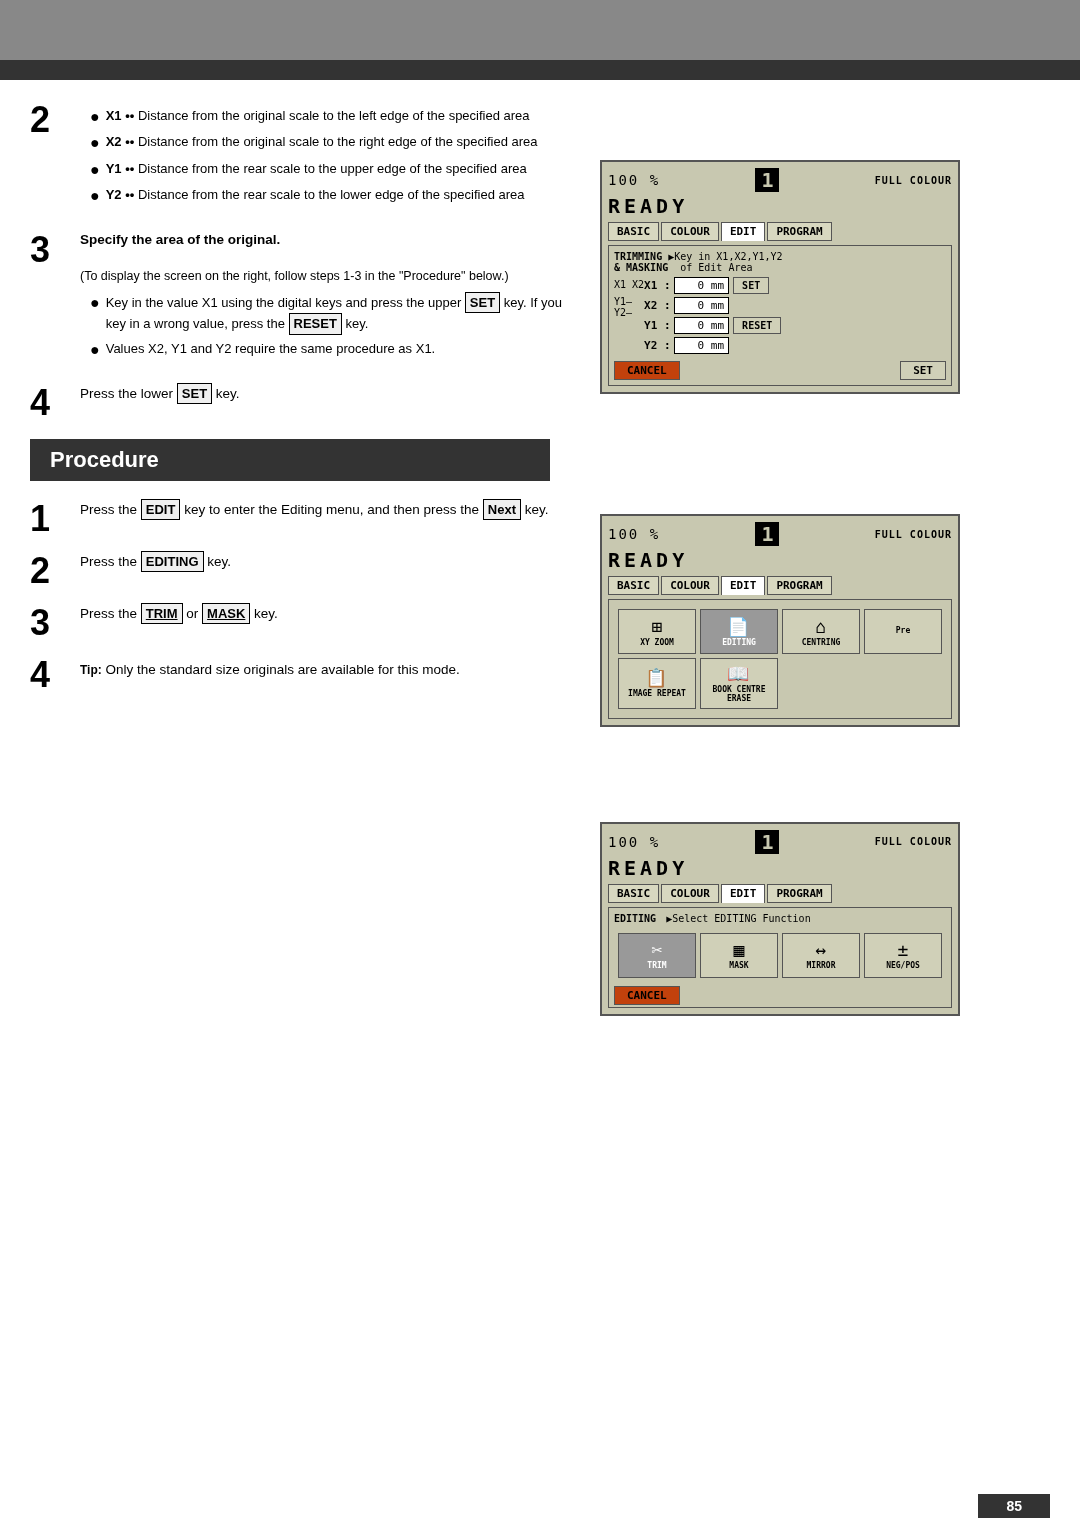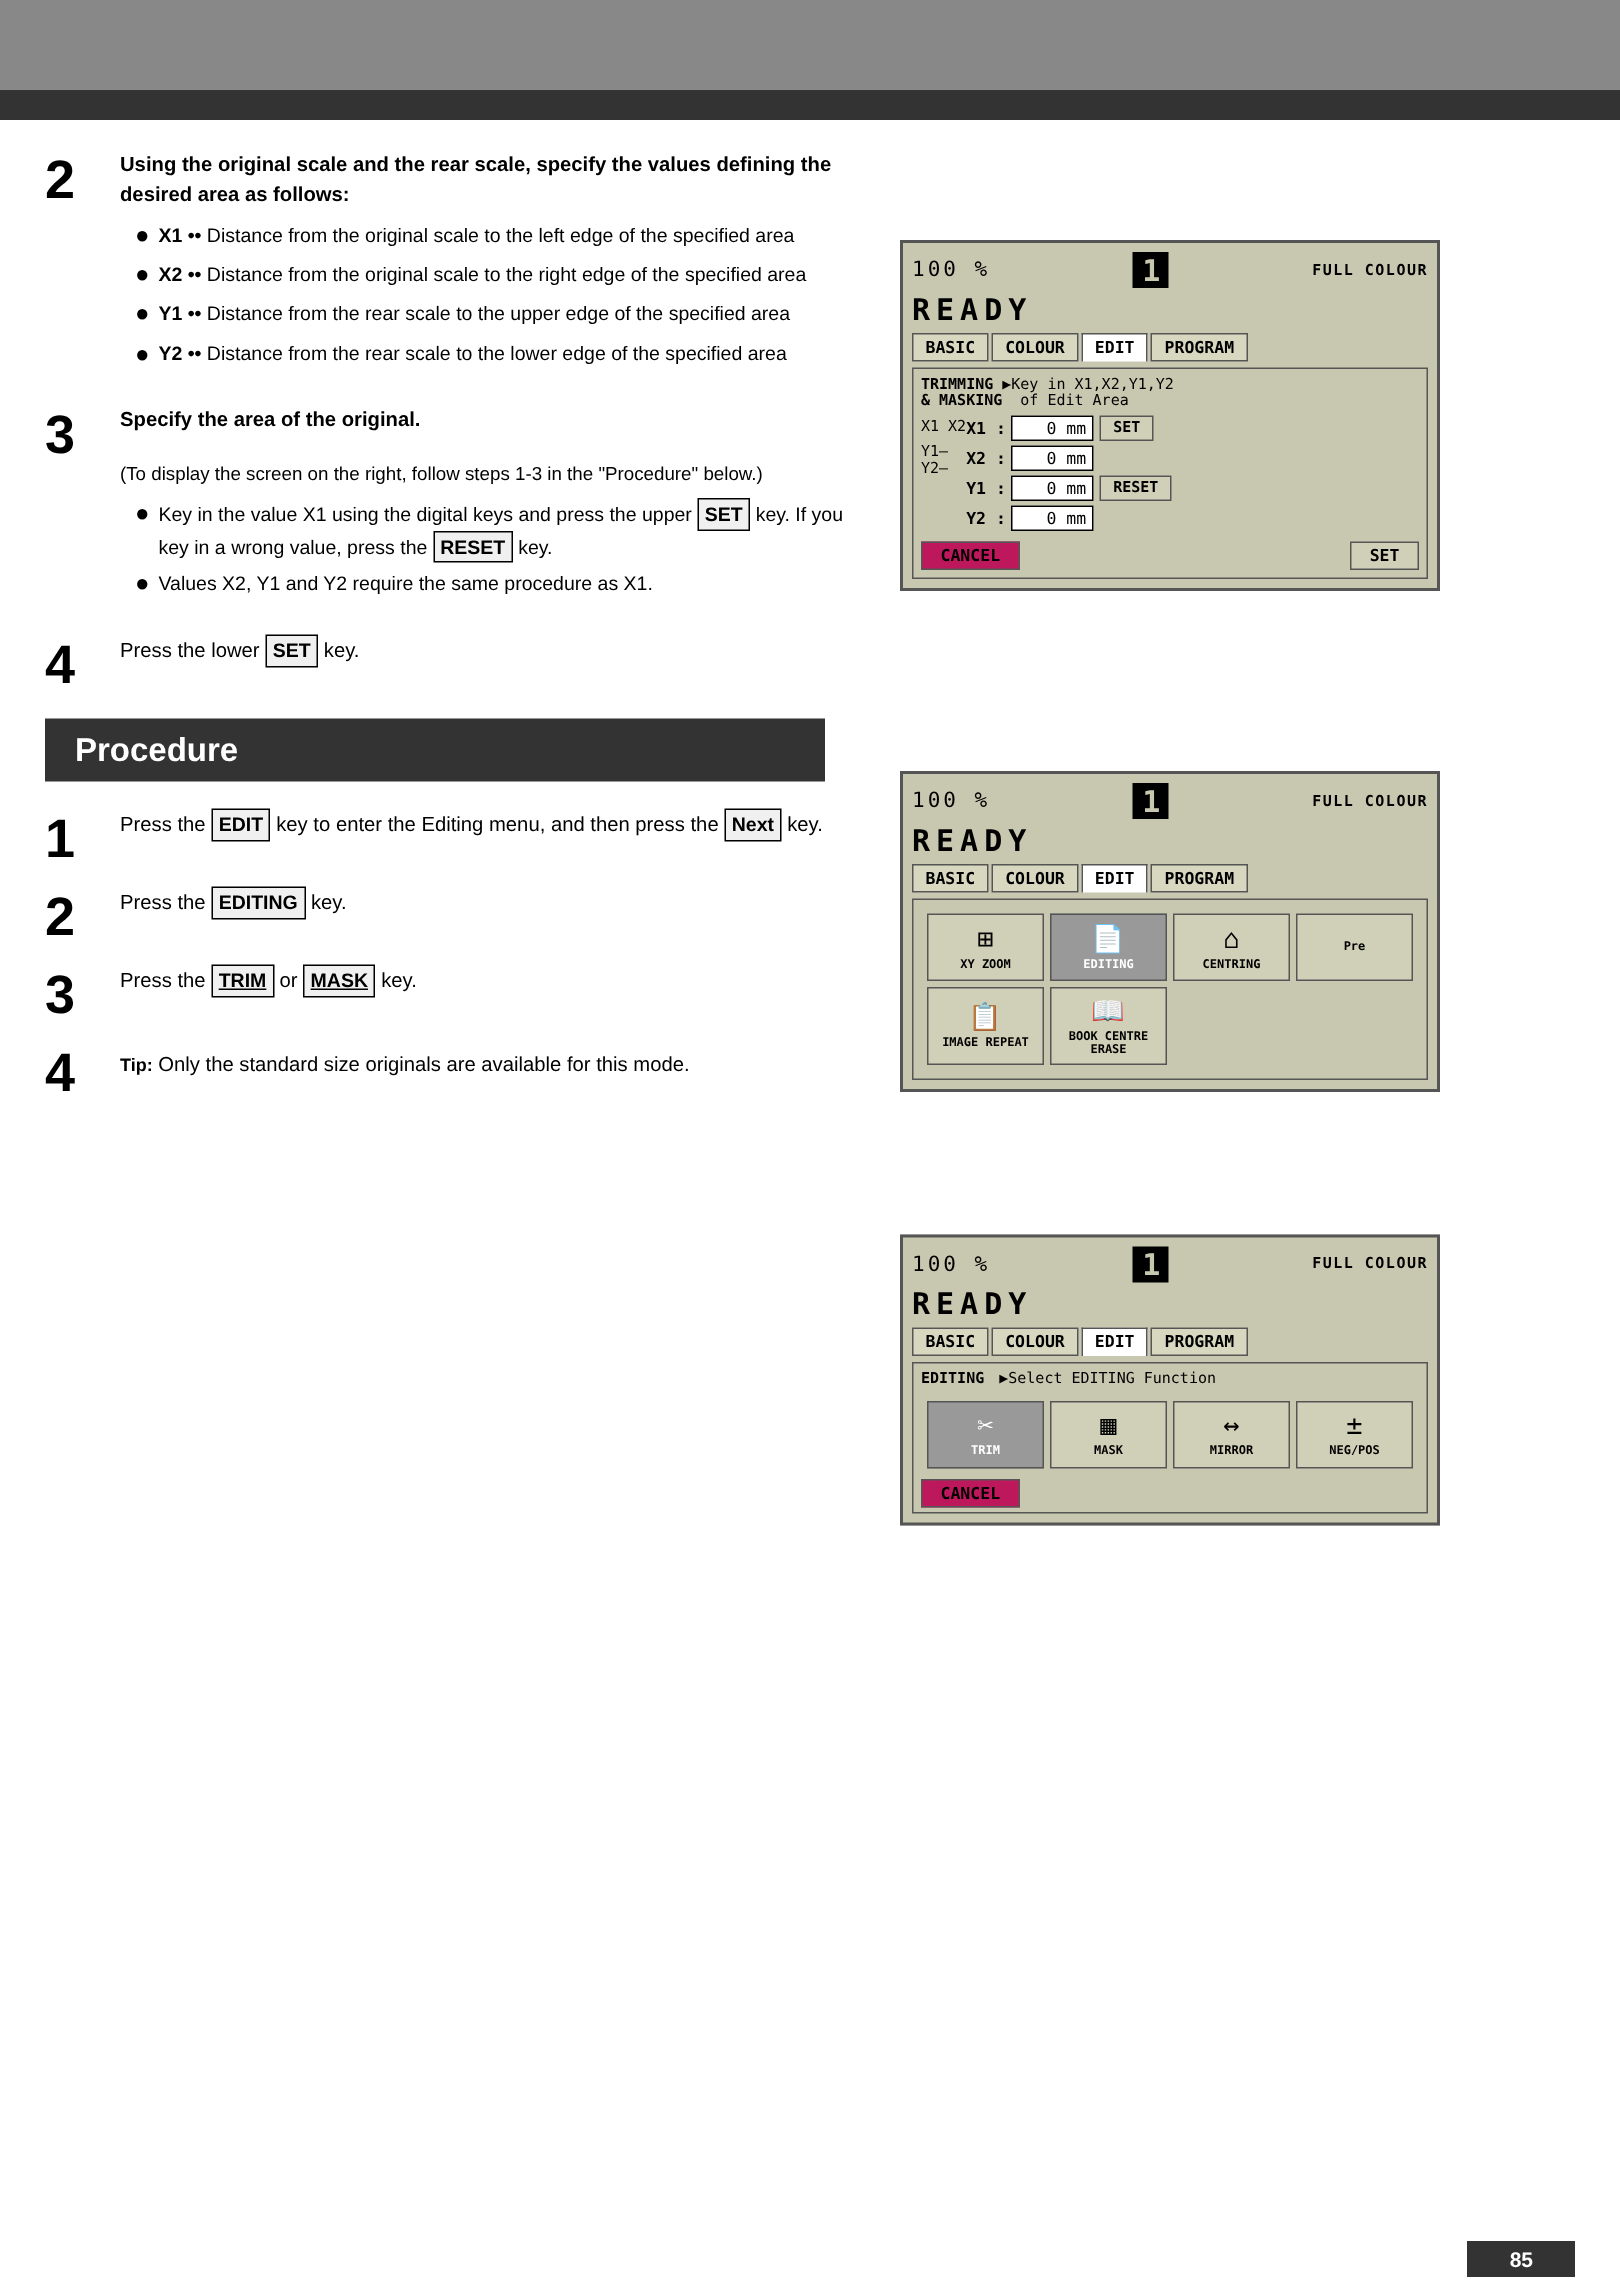--- a/index.html
+++ b/index.html
@@ -211,21 +211,21 @@
       display: flex;
       justify-content: space-between;
       margin-top: 4px;
     }
 
     .lcd-cancel-btn {
       border: 1.5px solid #555;
       padding: 2px 12px;
       font-size: 11px;
       font-weight: bold;
-      background: #be185d;
+      background: #c2410c;
     }
 
     .lcd-set-btn {
       border: 1.5px solid #555;
       padding: 2px 12px;
       font-size: 11px;
       font-weight: bold;
       background: #d0d0b8;
     }
 
@@ -329,21 +329,20 @@
 
 <div class="main-content">
 
   <div class="two-col-layout">
 
     <div class="left-col">
 
       <div class="step-section">
         <div class="step-number">2</div>
         <div class="step-content">
-          <p><strong>Using the original scale and the rear scale, specify the values defining the desired area as follows:</strong></p>
           <div class="bullet-list">
             <div class="bullet-item">
               <span class="bullet-dot">●</span>
               <span class="bullet-text"><strong>X1 ••</strong> Distance from the original scale to the left edge of the specified area</span>
             </div>
             <div class="bullet-item">
               <span class="bullet-dot">●</span>
               <span class="bullet-text"><strong>X2 ••</strong> Distance from the original scale to the right edge of the specified area</span>
             </div>
             <div class="bullet-item">

